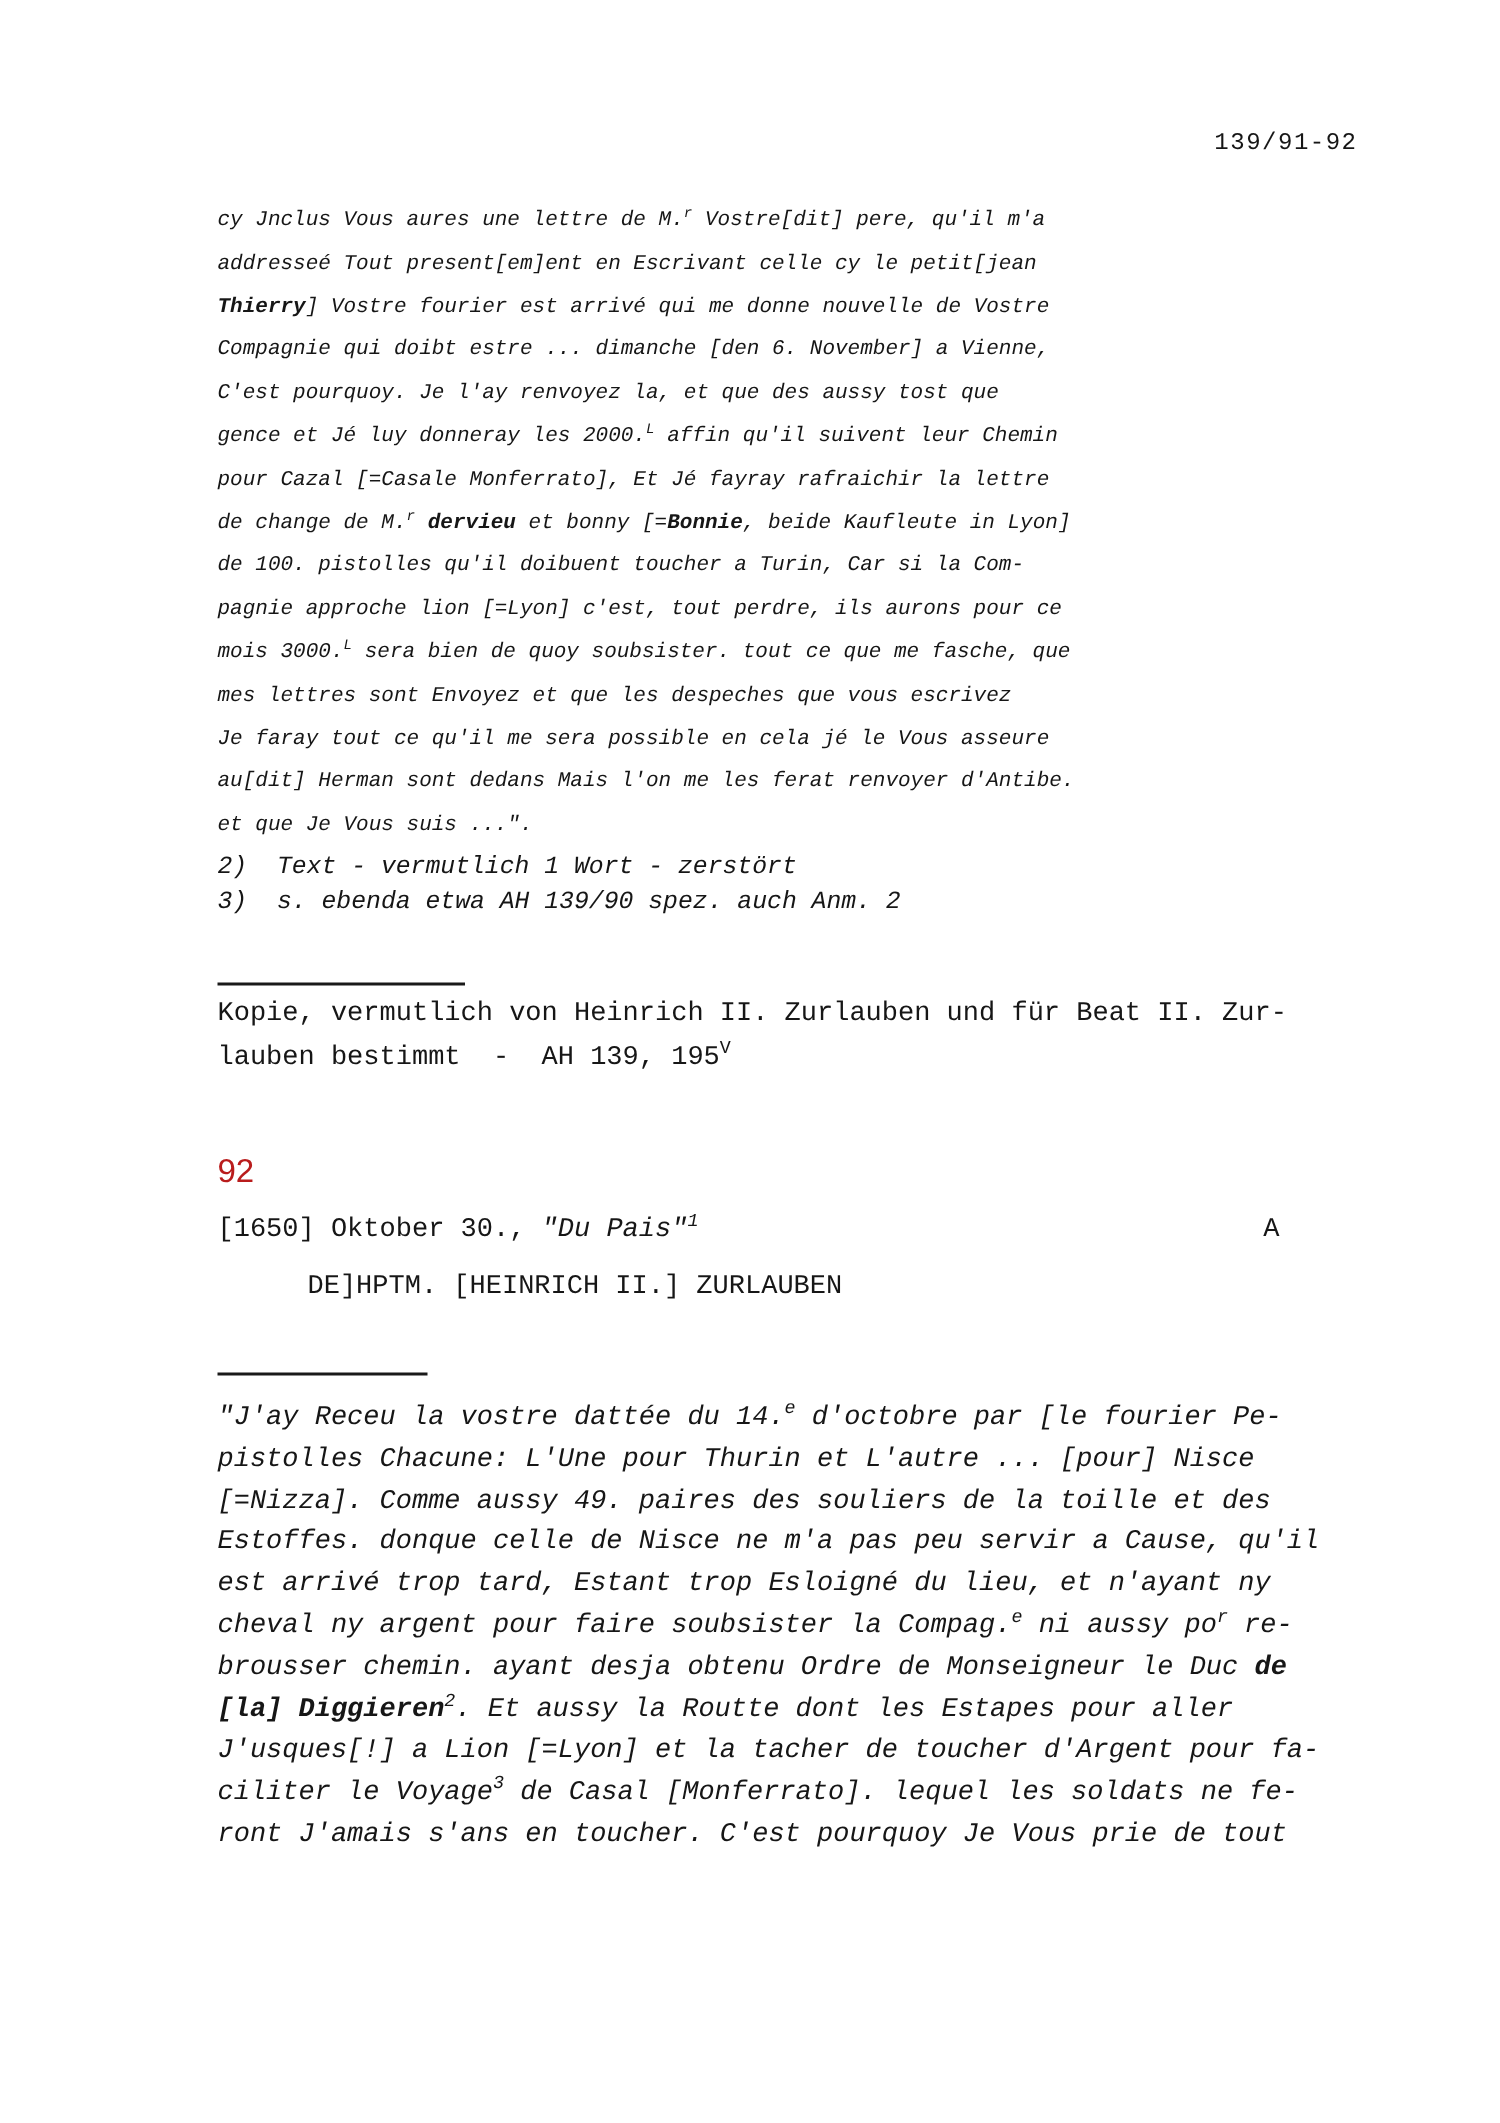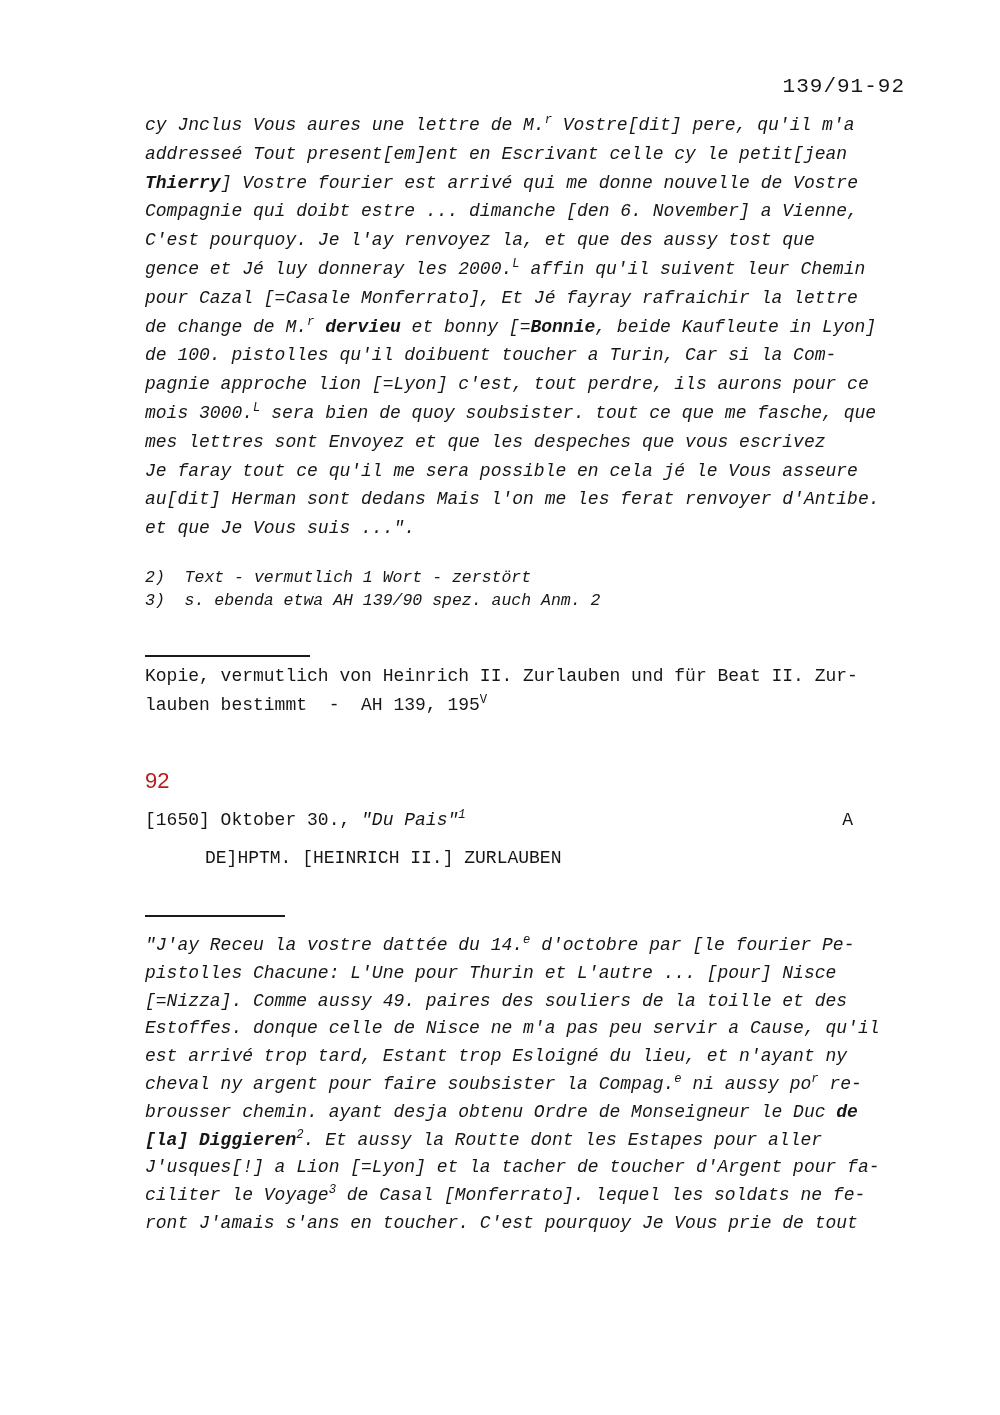--- a/index.html
+++ b/index.html
@@ -9,32 +9,32 @@
     font-family:"Liberation Mono", monospace;
   }
   .page {
     position:relative;
     width:1000px; height:1415px;
     background:#ffffff;
     color:#161616;
     overflow:hidden;
   }
   .header-ref {
-    position:absolute; top:75px; right:95px;
-    font-size:21px; letter-spacing:1px;text-align:right;
+    position:absolute; top:86px; right:95px;
+    font-size:16px; letter-spacing:1px;text-align:right;
   }
   .para .line, .kopie .line, .footnotes .line, .headline div {
     white-space:pre;
   }
   .italic { font-style:italic; }
   .b { font-weight:bold; }
   sup { font-size:0.68em; line-height:0; }
   .para1 {
-    position:absolute; left:145px; top:111px; width:790px;
-    font-size:18px; line-height:28.8px;font-style:italic;
+    position:absolute; left:145px; top:133px; width:790px;
+    font-size:14px; line-height:28.8px;font-style:italic;
   }
   .footnotes {
     position:absolute; left:145px; top:566px; width:700px;
     font-size:16.5px; line-height:23px;
   }
   .rule {
     position:absolute; border-top:2px solid #1a1a1a; height:0;
   }
   .rule1 { left:145px; top:655px; width:165px; }
   .rule2 { left:145px; top:915px; width:140px; }

